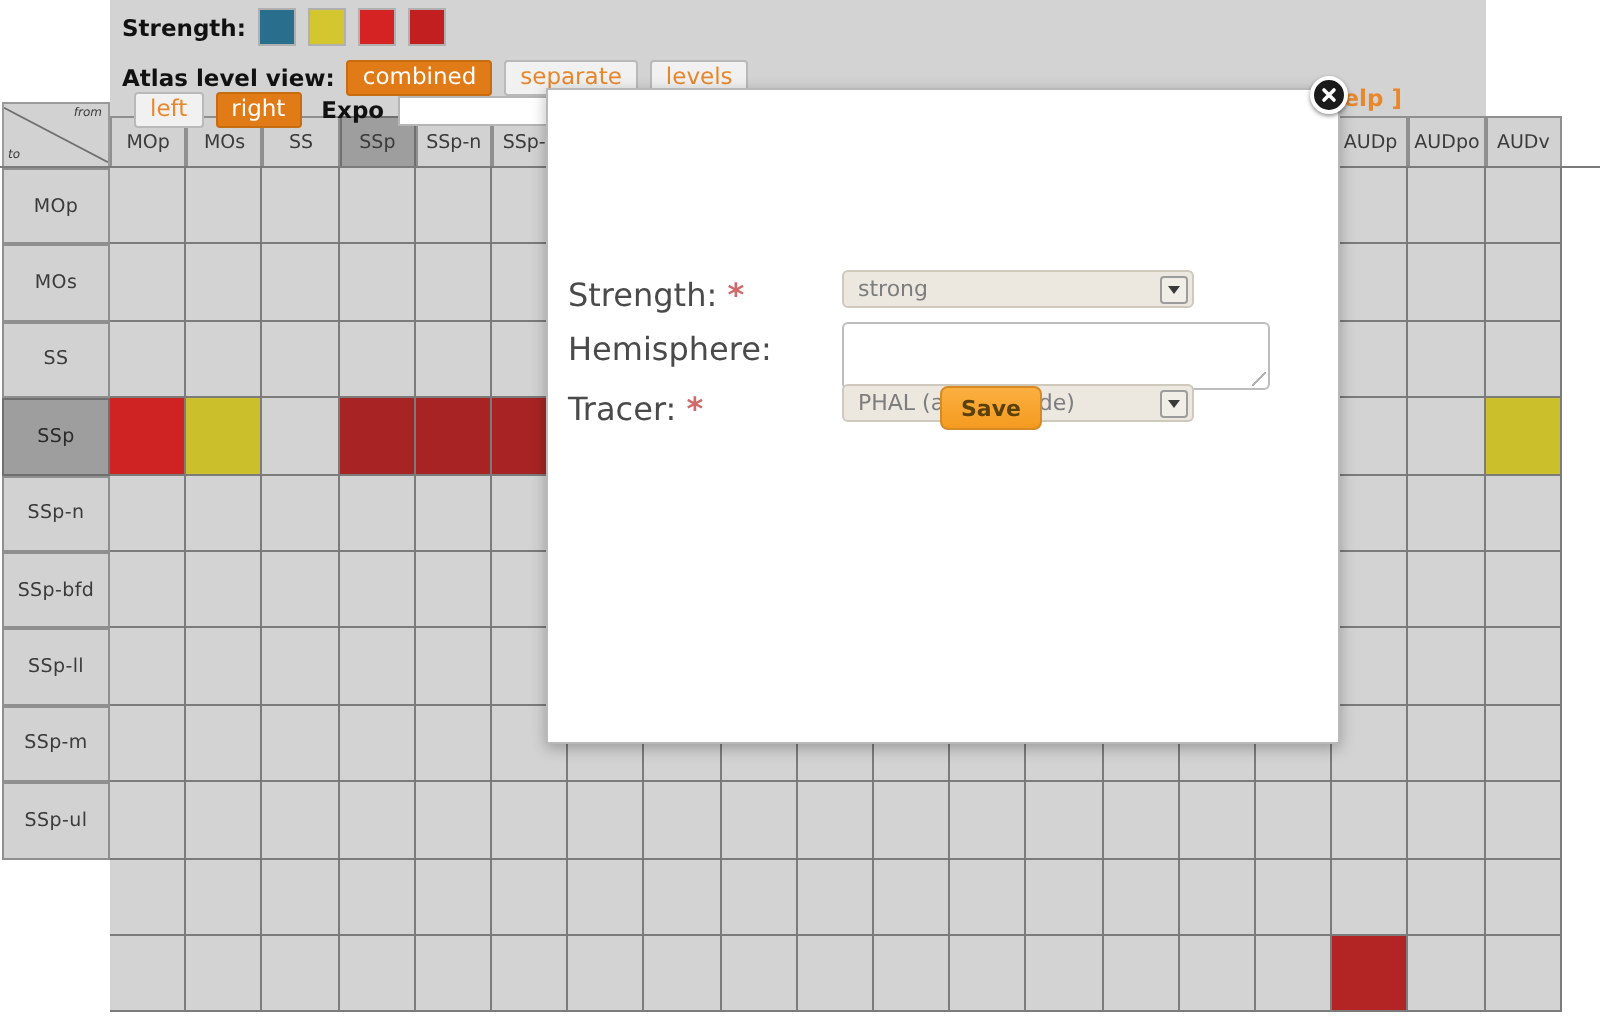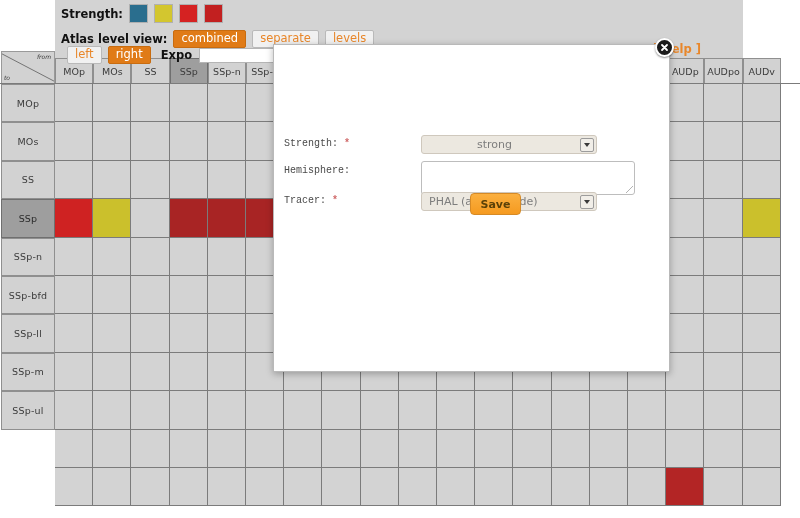--- a/index.html
+++ b/index.html
@@ -93,21 +93,21 @@
     border:1px solid #b9b9b9;
     box-shadow:0 2px 7px rgba(0,0,0,.28);
     z-index:40;
   }
   #dlg-title {
     position:absolute; left:10px; top:19px;
     font-size:11.5px; font-weight:bold; color:#1d1d1d;
   }
 
   .frow { position:absolute; left:10px; width:377px; }
-  .flabel { position:absolute; left:0; font-size:10px; color:#4a4a4a;font-family:Liberation Mono, monospace; }
+  .flabel { position:absolute; left:0; font-size:16px; color:#4a4a4a; }
   .req { color:#d06a6a; font-weight:bold; }
 
   .selbox {
     position:absolute; left:137px; width:176px; height:19px;
     background:#ece8e0; border:1px solid #cfc8bd; border-radius:3px;
     font-size:11px; color:#7d7d7d;
     display:flex; align-items:center;
   }
   .selbox .val { padding-left:7px; }
   .selbox .arrowbtn {
@@ -435,21 +435,21 @@
   </div>
 
   <div id="dialog">
 
 
     <div class="frow" style="top:90px; height:22px;">
       <span class="flabel" style="top:3px;">
         <span>Strength:</span>
         <span class="req">*</span>
       </span>
-      <span class="selbox" style="top:0;padding-left:48px;">
+      <span class="selbox" style="top:0;">
         <span class="val">strong</span>
         <span class="arrowbtn">
             <i></i>
           </span>
       </span>
     </div>
 
     <div class="frow" style="top:116px; height:38px;">
       <span class="flabel" style="top:4px;">
         <span>Hemisphere:</span>

